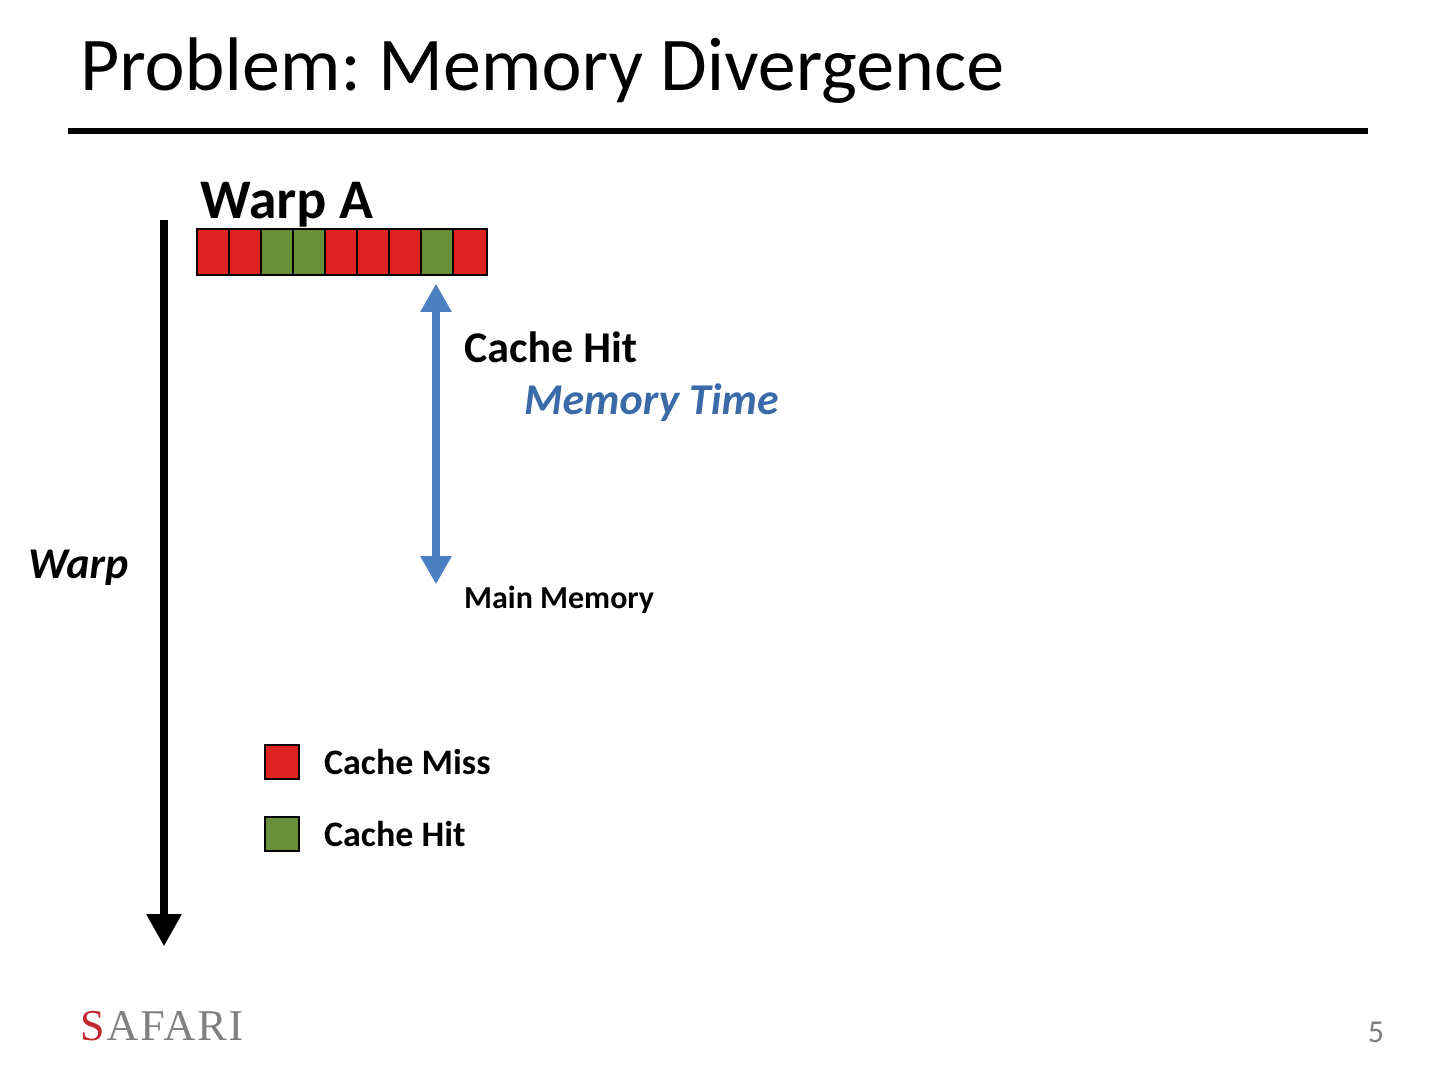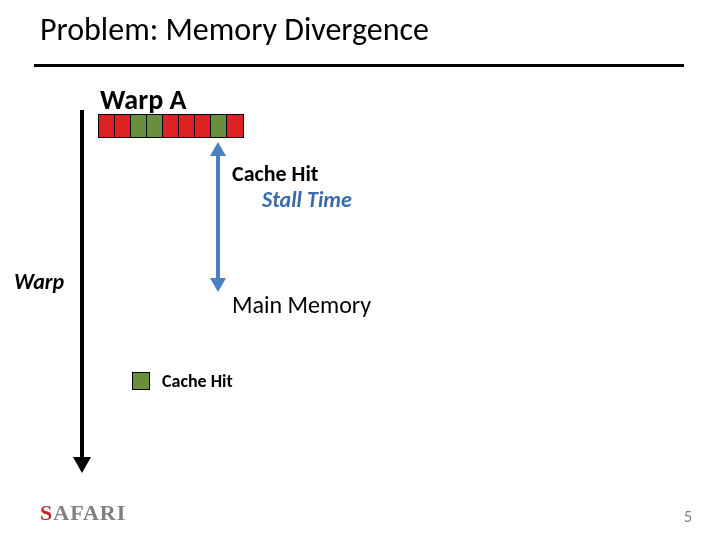--- a/index.html
+++ b/index.html
@@ -9,21 +9,21 @@
     background: #fff;
     font-family: Calibri, "Segoe UI", Arial, sans-serif;
     color: #000;
     position: relative;
     overflow: hidden;
   }
   .title {
     position: absolute;
     top: 10px;
     left: 40px;
-    font-size: 32px;
+    font-size: 38px;
     font-weight: 400;
   }
   .title-underline {
     position: absolute;
     top: 64px;
     left: 34px;
     width: 650px;
     height: 3px;
     background: #000;
   }
@@ -122,22 +122,22 @@
     left: 262px;
     font-size: 22px;
     font-weight: 700;
     font-style: italic;
     color: #3a6aa8;
   }
   .main-mem-label {
     position: absolute;
     top: 290px;
     left: 232px;
-    font-size: 24px;
-    font-weight: 400;
+    font-size: 16px;
+    font-weight: 700;
   }
 
   
   .legend {
     position: absolute;
     top: 370px;
     left: 132px;
   }
   .legend .row {
     display: flex;
@@ -153,21 +153,21 @@
   .legend .lbl {
     font-size: 18px;
     font-weight: 700;
   }
 
   .logo {
     position: absolute;
     bottom: 14px;
     left: 40px;
     font-family: Georgia, "Times New Roman", serif;
-    font-weight: 700;
+    font-weight: 400;
     font-size: 22px;
     letter-spacing: 1px;
   }
   .logo .s { color: #c1272d; }
   .logo .rest { color: #808080; }
 
   .pagenum {
     position: absolute;
     bottom: 14px;
     right: 28px;
@@ -195,24 +195,28 @@
 </div>
 
 <div class="time-arrow">
   <div class="shaft"></div>
   <div class="head"></div>
 </div>
 <div class="time-label">Warp</div>
 
 <div class="stall-arrow"></div>
 <div class="cache-hit-label">Cache Hit</div>
-<div class="stall-time-label">Stall Time</div>
+<div class="stall-time-label">Memory Time</div>
 <div class="main-mem-label">Main Memory</div>
 
 <div class="legend">
+  <div class="row">
+    <div class="swatch miss"></div>
+    <div class="lbl">Cache Miss</div>
+  </div>
   <div class="row">
     <div class="swatch hit"></div>
     <div class="lbl">Cache Hit</div>
   </div>
 </div>
 
 <div class="logo">
   <span class="s">S</span><span class="rest">AFARI</span>
 </div>
 

